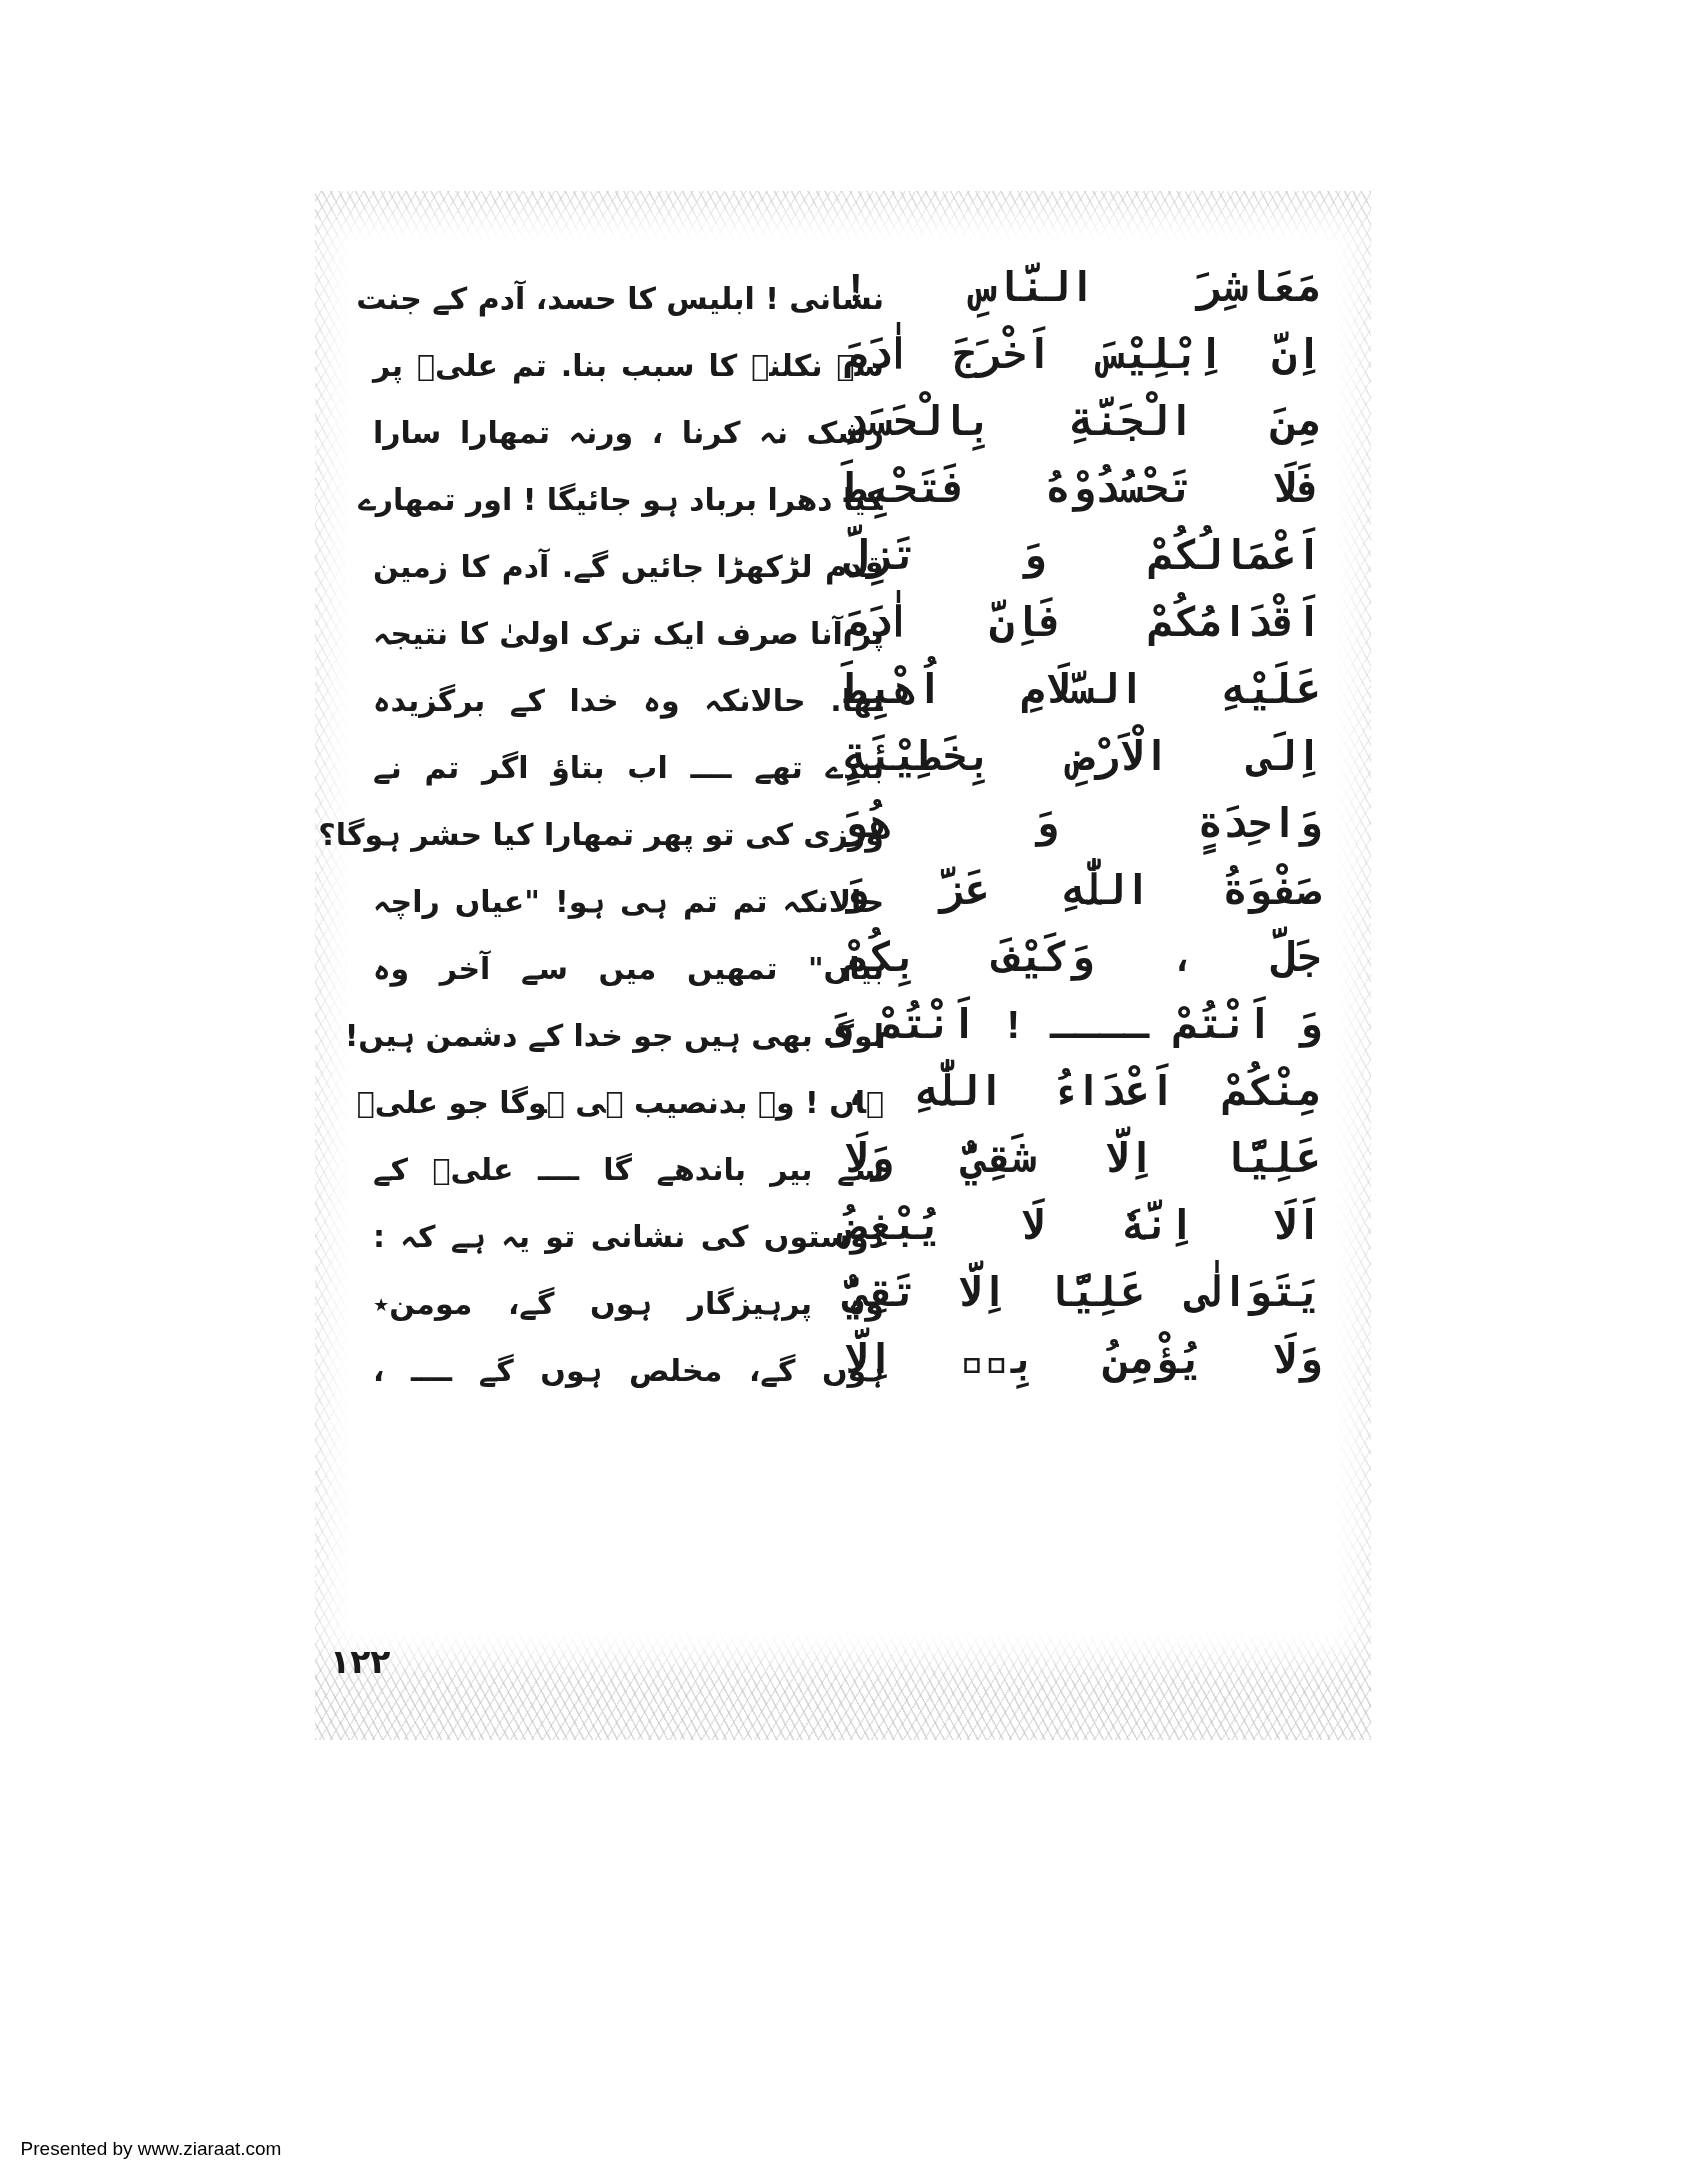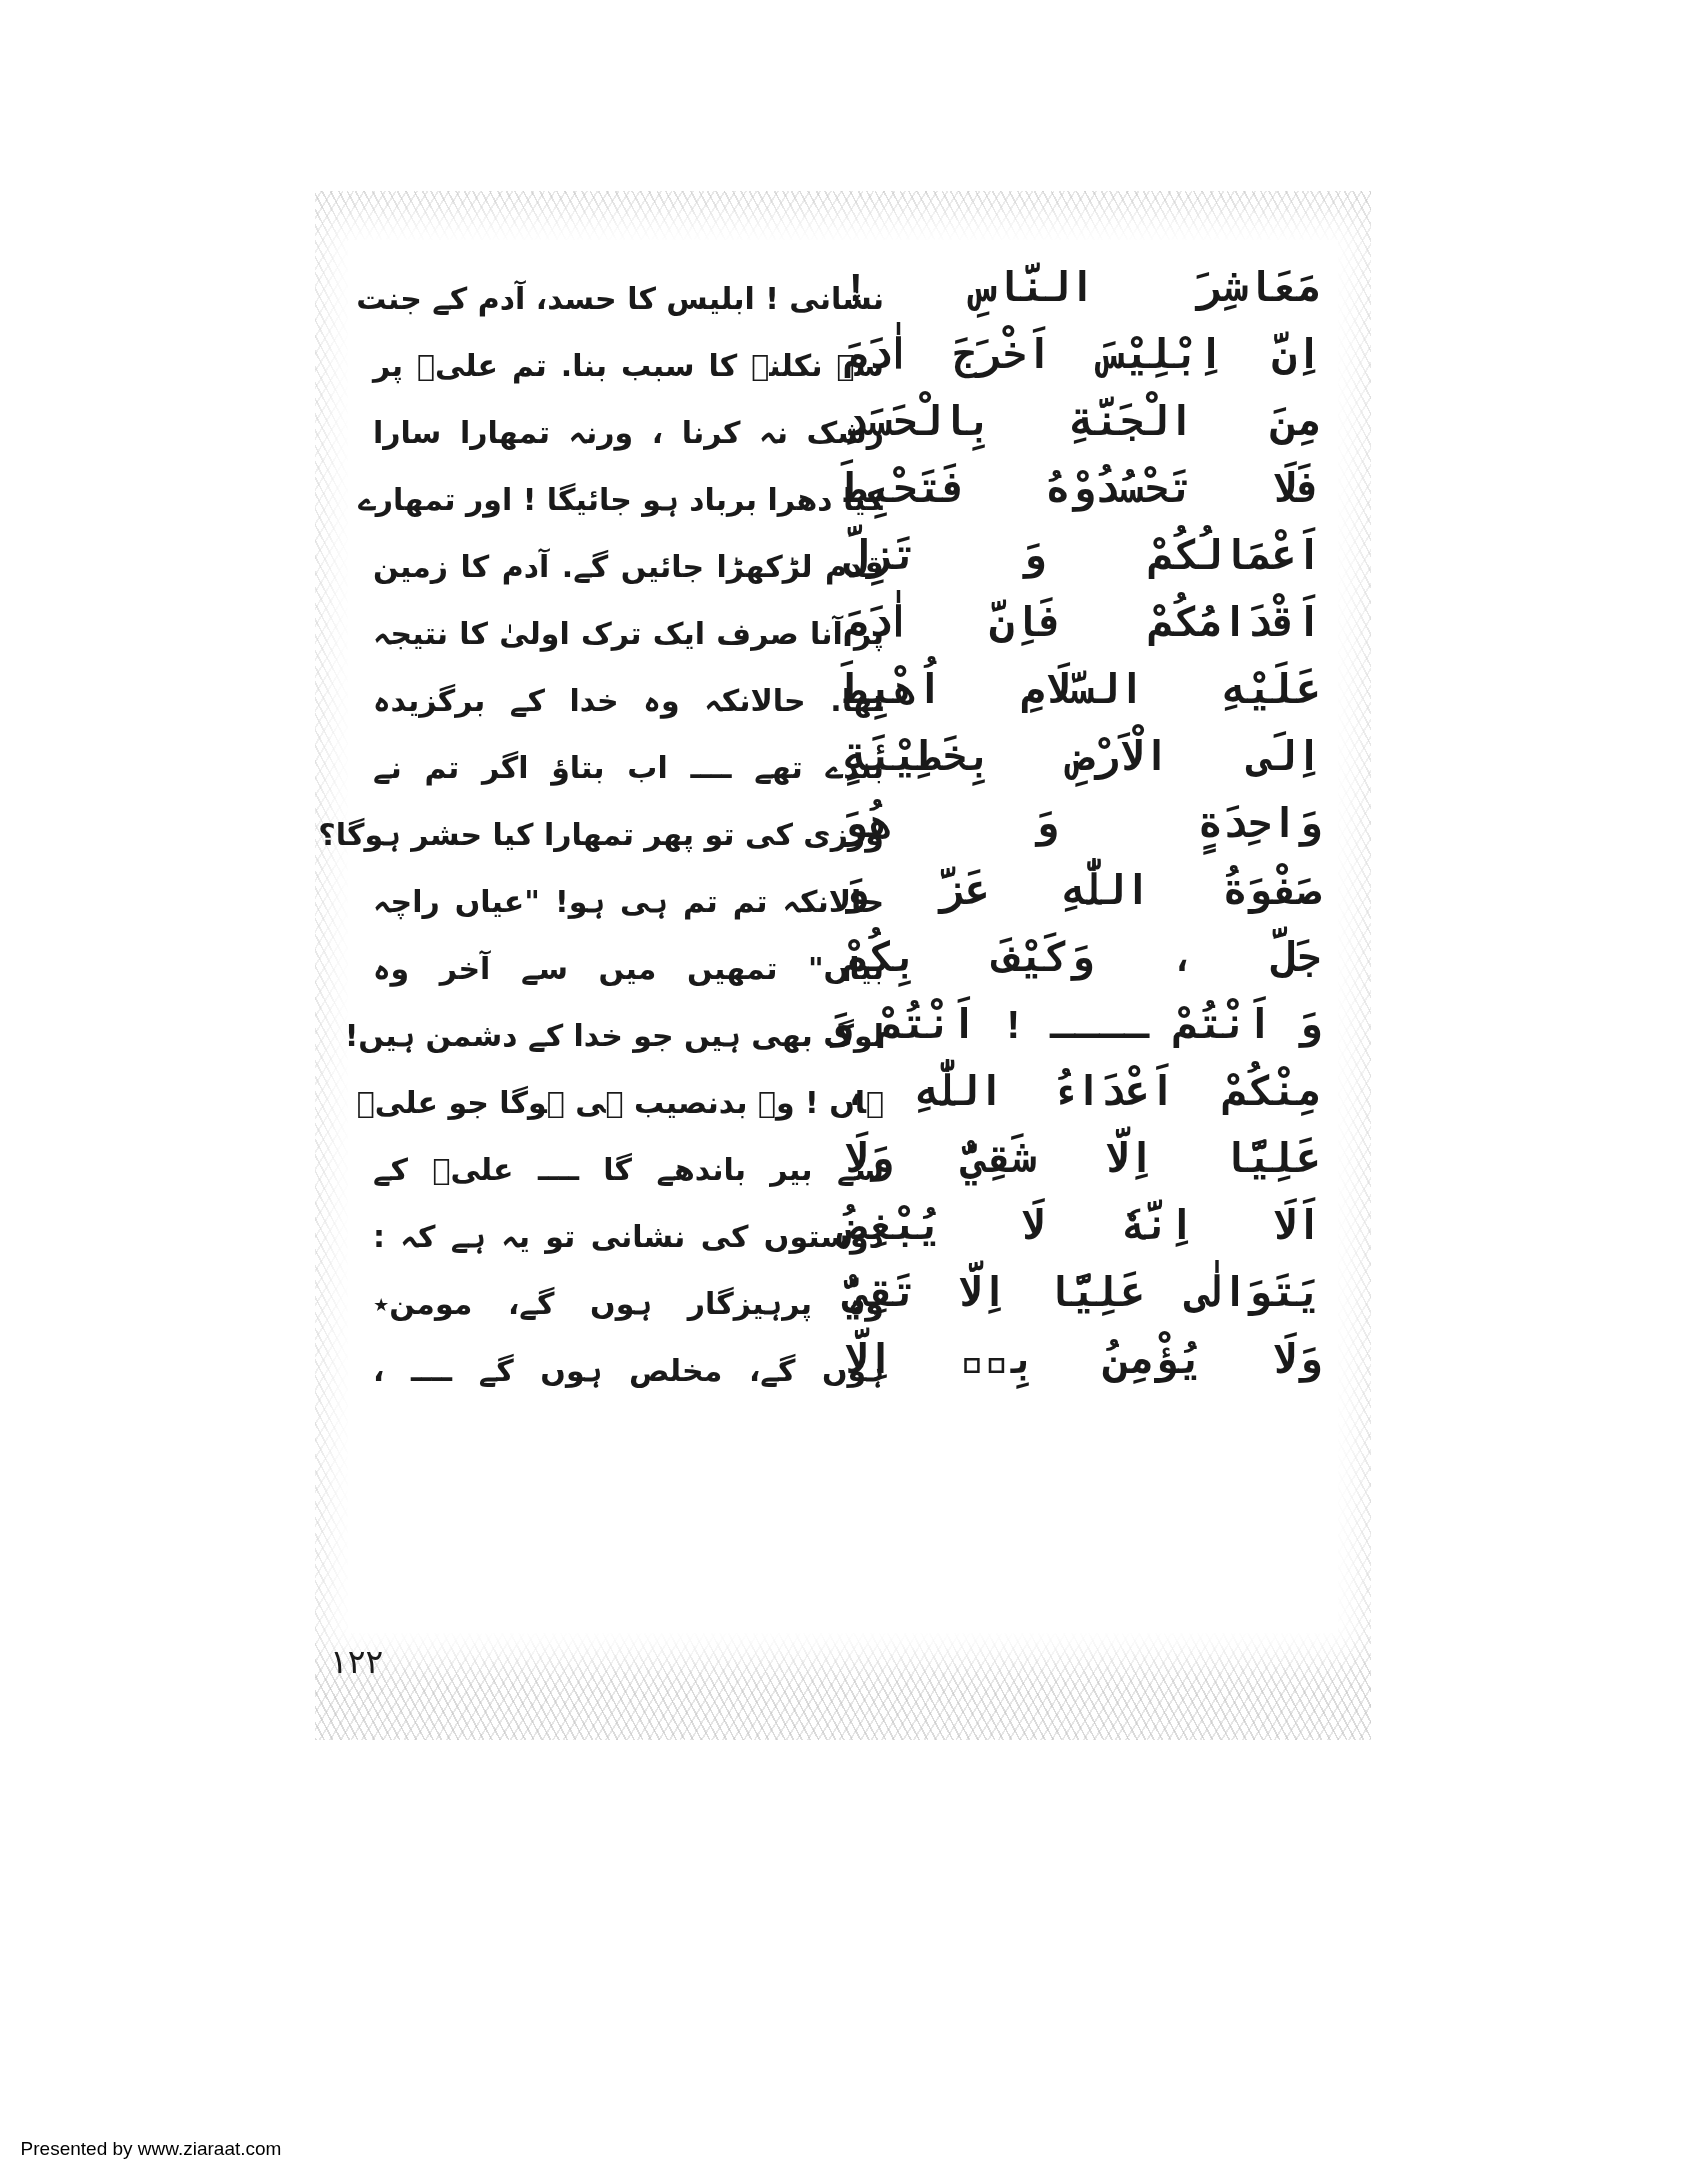--- a/index.html
+++ b/index.html
@@ -72,21 +72,21 @@
       line-height: 67px;
       text-align: justify;
       text-align-last: justify;
     }
     .page-number {
       position: absolute;
       left: 15px;
       bottom: 59px;
       font-family: "DejaVu Sans", sans-serif;
       font-size: 33px;
-      font-weight: normal;
+      font-weight: bold;
       color: #1a1a1a;
       direction: rtl;
     }
     .footer-credit {
       position: absolute;
       left: 20.6px;
       top: 2138px;
       font-family: "Liberation Sans", sans-serif;
       font-size: 19px;
       color: #000000;

